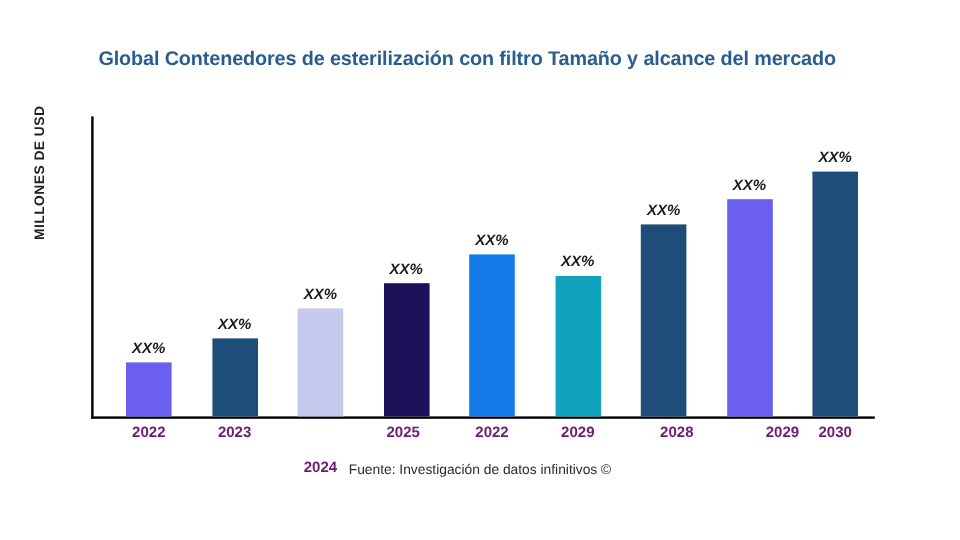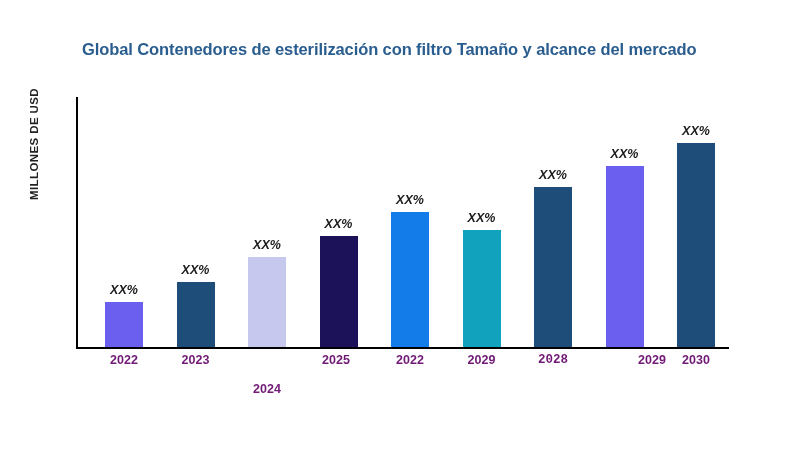--- a/index.html
+++ b/index.html
@@ -192,22 +192,23 @@
           <div class="bar-value" style="bottom: 233px;">XX%</div>
         </div>
       </div>
     <div id="ticks-layer">
         <div class="x-tick" style="left: 29px;">2022</div>
         <div class="x-tick" style="left: 100.5px;">2023</div>
         <div class="x-tick" style="left: 172px; margin-top: 29px;">2024</div>
         <div class="x-tick" style="left: 241px;">2025</div>
         <div class="x-tick" style="left: 315px;">2022</div>
         <div class="x-tick" style="left: 386.5px;">2029</div>
-        <div class="x-tick" style="left: 458px; font-family: Liberation Mono, monospace;">2028</div>
+        <div class="x-tick" style="left: 469px;">2028</div>
         <div class="x-tick" style="left: 557px;">2029</div>
         <div class="x-tick" style="left: 601px; text-align: center;">2030</div>
         <div class="x-tick" style="left: 672.5px;">2031</div>
       </div>
 
   </div>
 
+  <div id="source-note">Fuente: Investigación de datos infinitivos ©</div>
 
 </div>
 
 </body></html>

